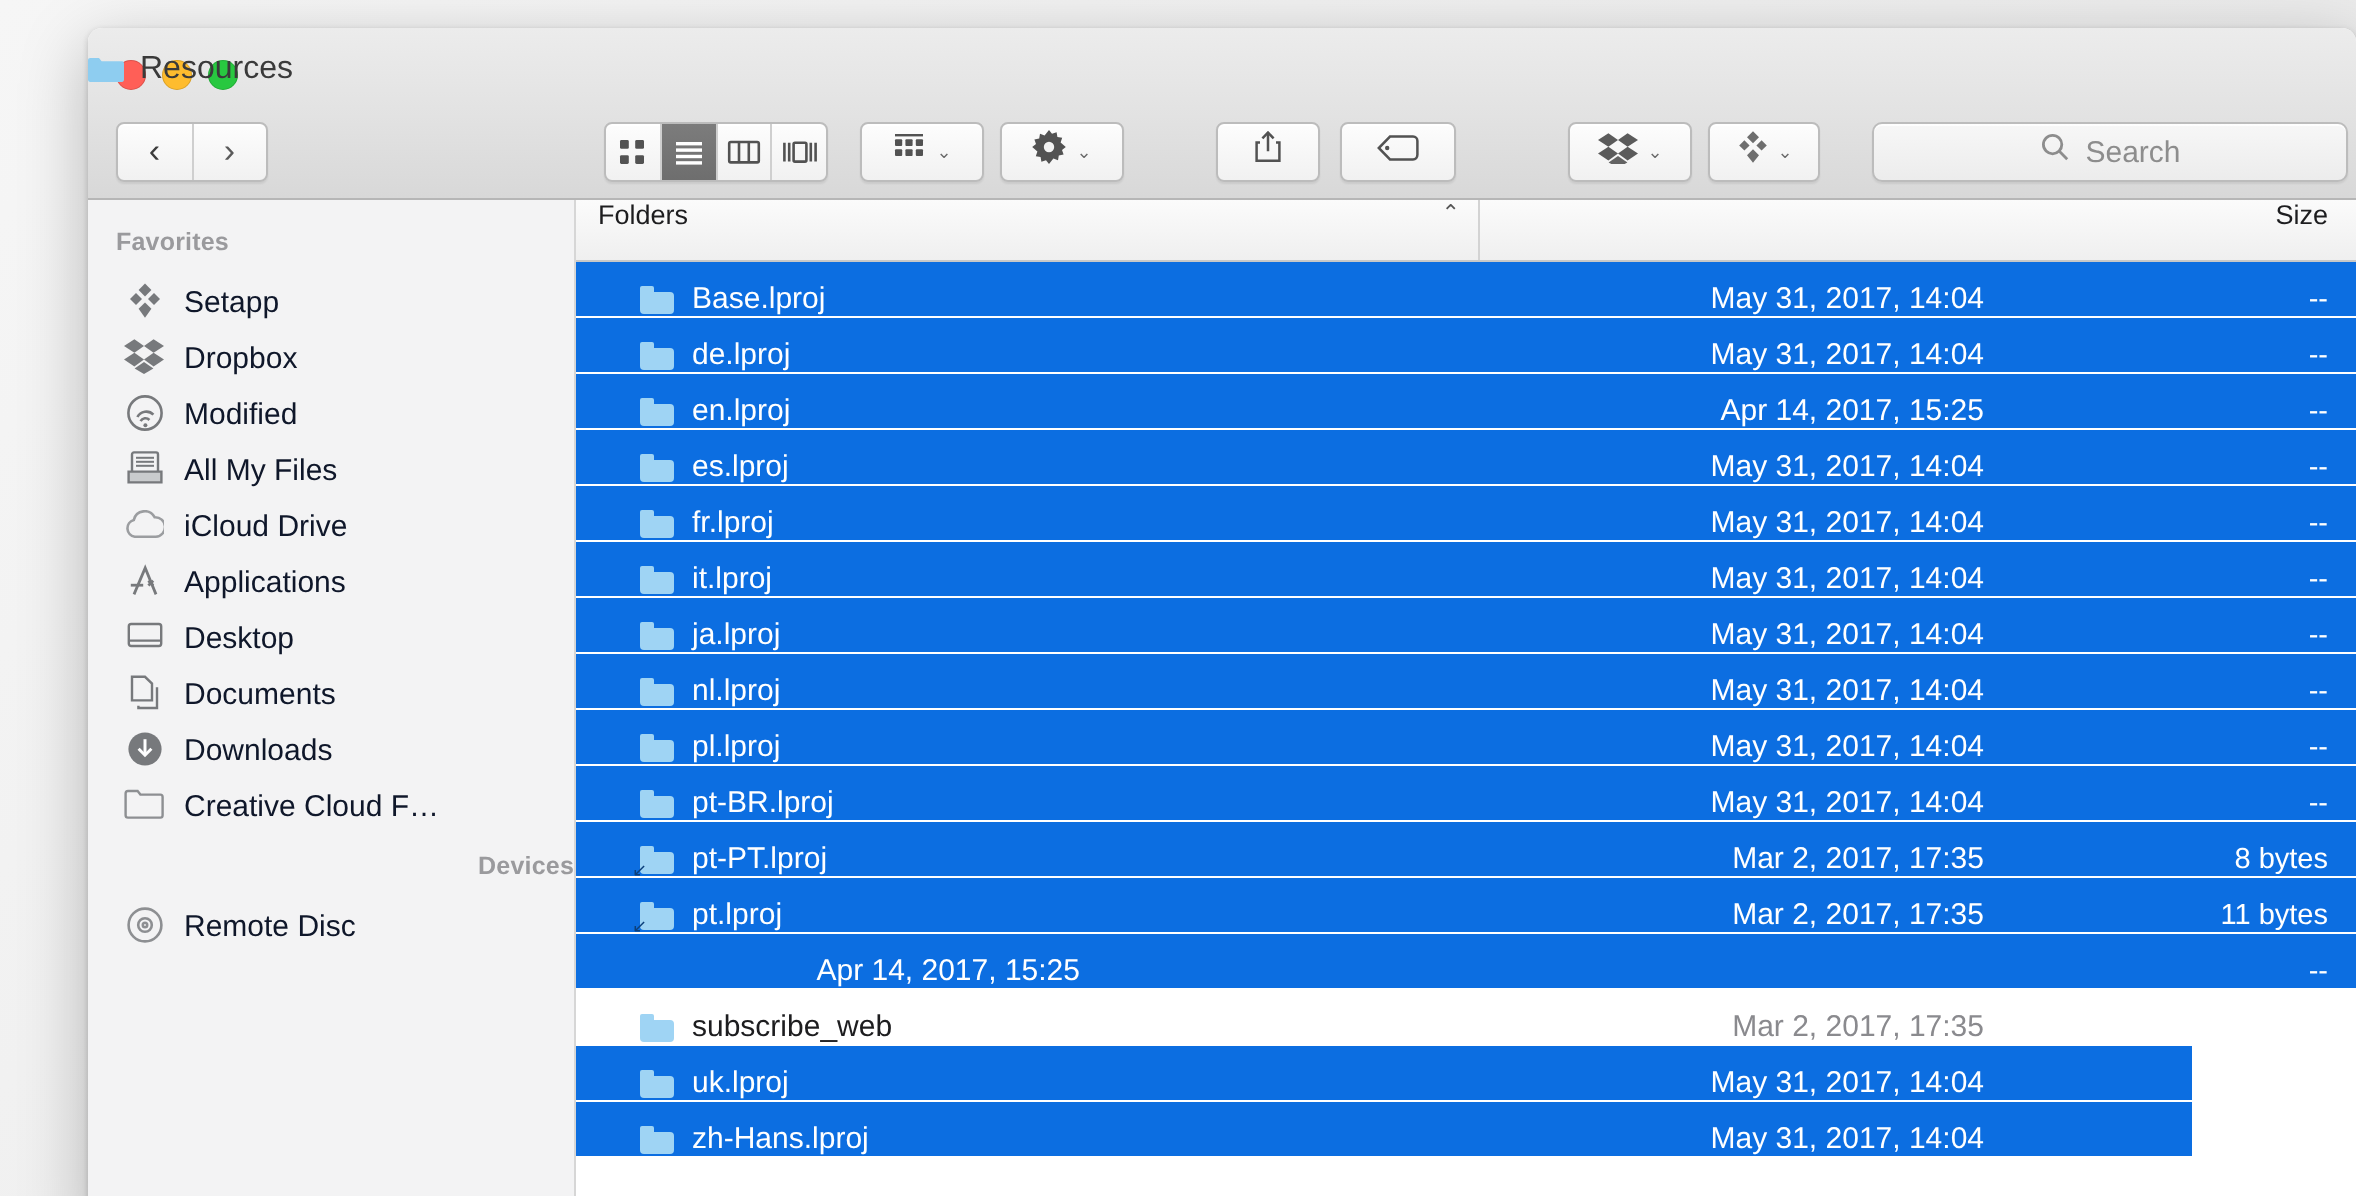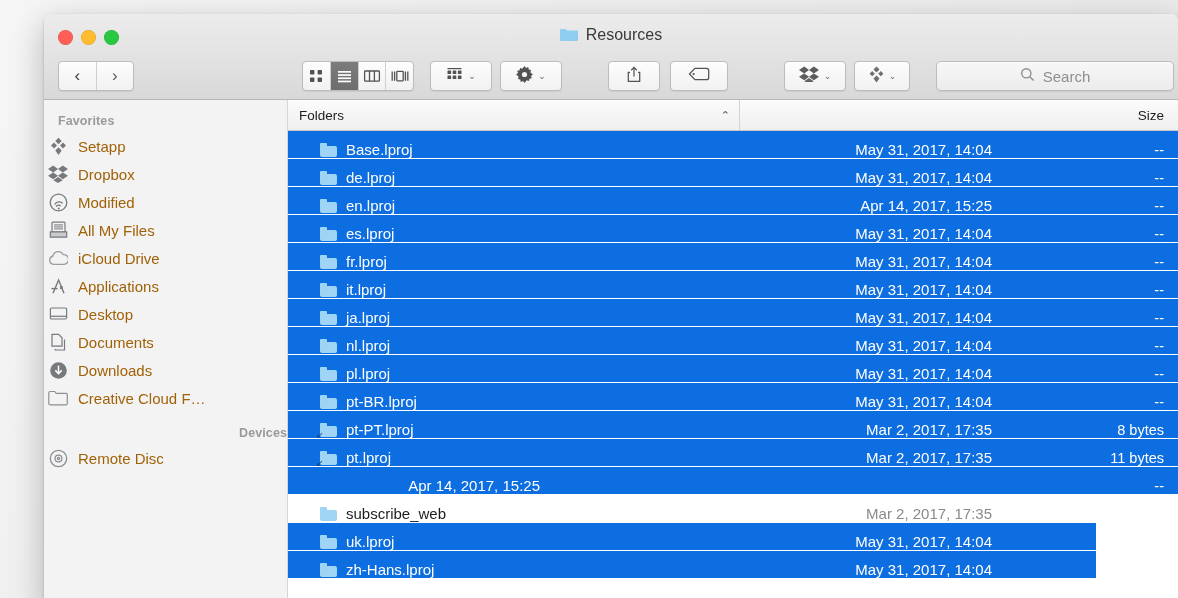--- a/index.html
+++ b/index.html
@@ -27,21 +27,21 @@
     border-bottom:1px solid #b6b6b6;
   }
   .lights { position:absolute; left:14px; top:16px; display:flex; gap:8px; }
   .light { width:15px; height:15px; border-radius:50%; }
   .light.r { background:#ff5f57; box-shadow:inset 0 0 0 .5px rgba(0,0,0,.14); }
   .light.y { background:#febc2e; box-shadow:inset 0 0 0 .5px rgba(0,0,0,.14); }
   .light.g { background:#28c840; box-shadow:inset 0 0 0 .5px rgba(0,0,0,.14); }
 
   .title {
     position:absolute; top:12px; left:0; right:0;
-    display:flex; align-items:center; justify-content:center; gap:8px;
+    display:flex; align-items:center; justify-content:flex-start; gap:8px;
     font-size:16px; color:#3a3a3a;
   }
   .title-folder { width:18px; height:14px; position:relative; }
 
   
   .toolbar { position:absolute; top:44px; left:0; right:0; height:42px; }
   .tb { position:absolute; top:3px; height:30px;
         background:linear-gradient(180deg,#fdfdfd,#f1f1f1);
         border:1px solid #bcbcbc; border-radius:4px;
         box-shadow:0 1px 0 rgba(255,255,255,.8) inset, 0 1px 1px rgba(0,0,0,.07);
@@ -72,31 +72,31 @@
   .chev { font-size:9px; color:#6a6a6a; line-height:1; }
 
   
   .body { position:absolute; top:86px; left:0; right:0; bottom:0; display:flex; }
 
   
   .sidebar { width:244px; background:#f3f3f4; border-right:1px solid #d6d6d6;
              padding-top:8px; flex:none; overflow:hidden; }
   .sb-head { font-size:12.5px; color:#9a9a9d; font-weight:bold;
              padding:6px 0 4px 14px; letter-spacing:.1px; }
-  .sb-item { display:flex; align-items:center; gap:10px; height:28px; padding-left:4px;
-             font-size:15px; color:#a16207; white-space:nowrap; }
+  .sb-item { display:flex; align-items:flex-end; gap:10px; height:28px; padding-left:18px;
+             font-size:15px; color:#0f172a; white-space:nowrap; }
   .sb-ico { width:20px; height:20px; flex:none; display:flex; align-items:center;
             justify-content:center; color:#6f7275; }
 
   
   .content { flex:1; background:#fff; position:relative; overflow:hidden; }
   .cols { display:flex; height:31px;
           background:linear-gradient(180deg,#fbfbfb,#efefef);
           border-bottom:1px solid #c8c8c8; font-size:13.5px; color:#1d1d1f; }
-  .col { display:flex; align-items:center; height:100%; border-right:1px solid #d3d3d3; }
+  .col { display:flex; align-items:flex-start; height:100%; border-right:1px solid #d3d3d3; }
   .col.c1 { width:452px; padding-left:11px; justify-content:space-between; padding-right:9px; }
   .col.c2 { width:256px; padding-left:10px; }
   .col.c3 { flex:1; justify-content:flex-end; padding-right:14px; border-right:none; }
   .sortcaret { font-size:11px; color:#555; }
 
   .rows { position:relative; }
   .row { display:flex; align-items:flex-end; height:28px; font-size:15px;
          border-bottom:1px solid #fff; position:relative; }
   .row.sel { background:#0c6ee1; color:#fff; }
   .row.sel + .row.sel { border-top:none; }

